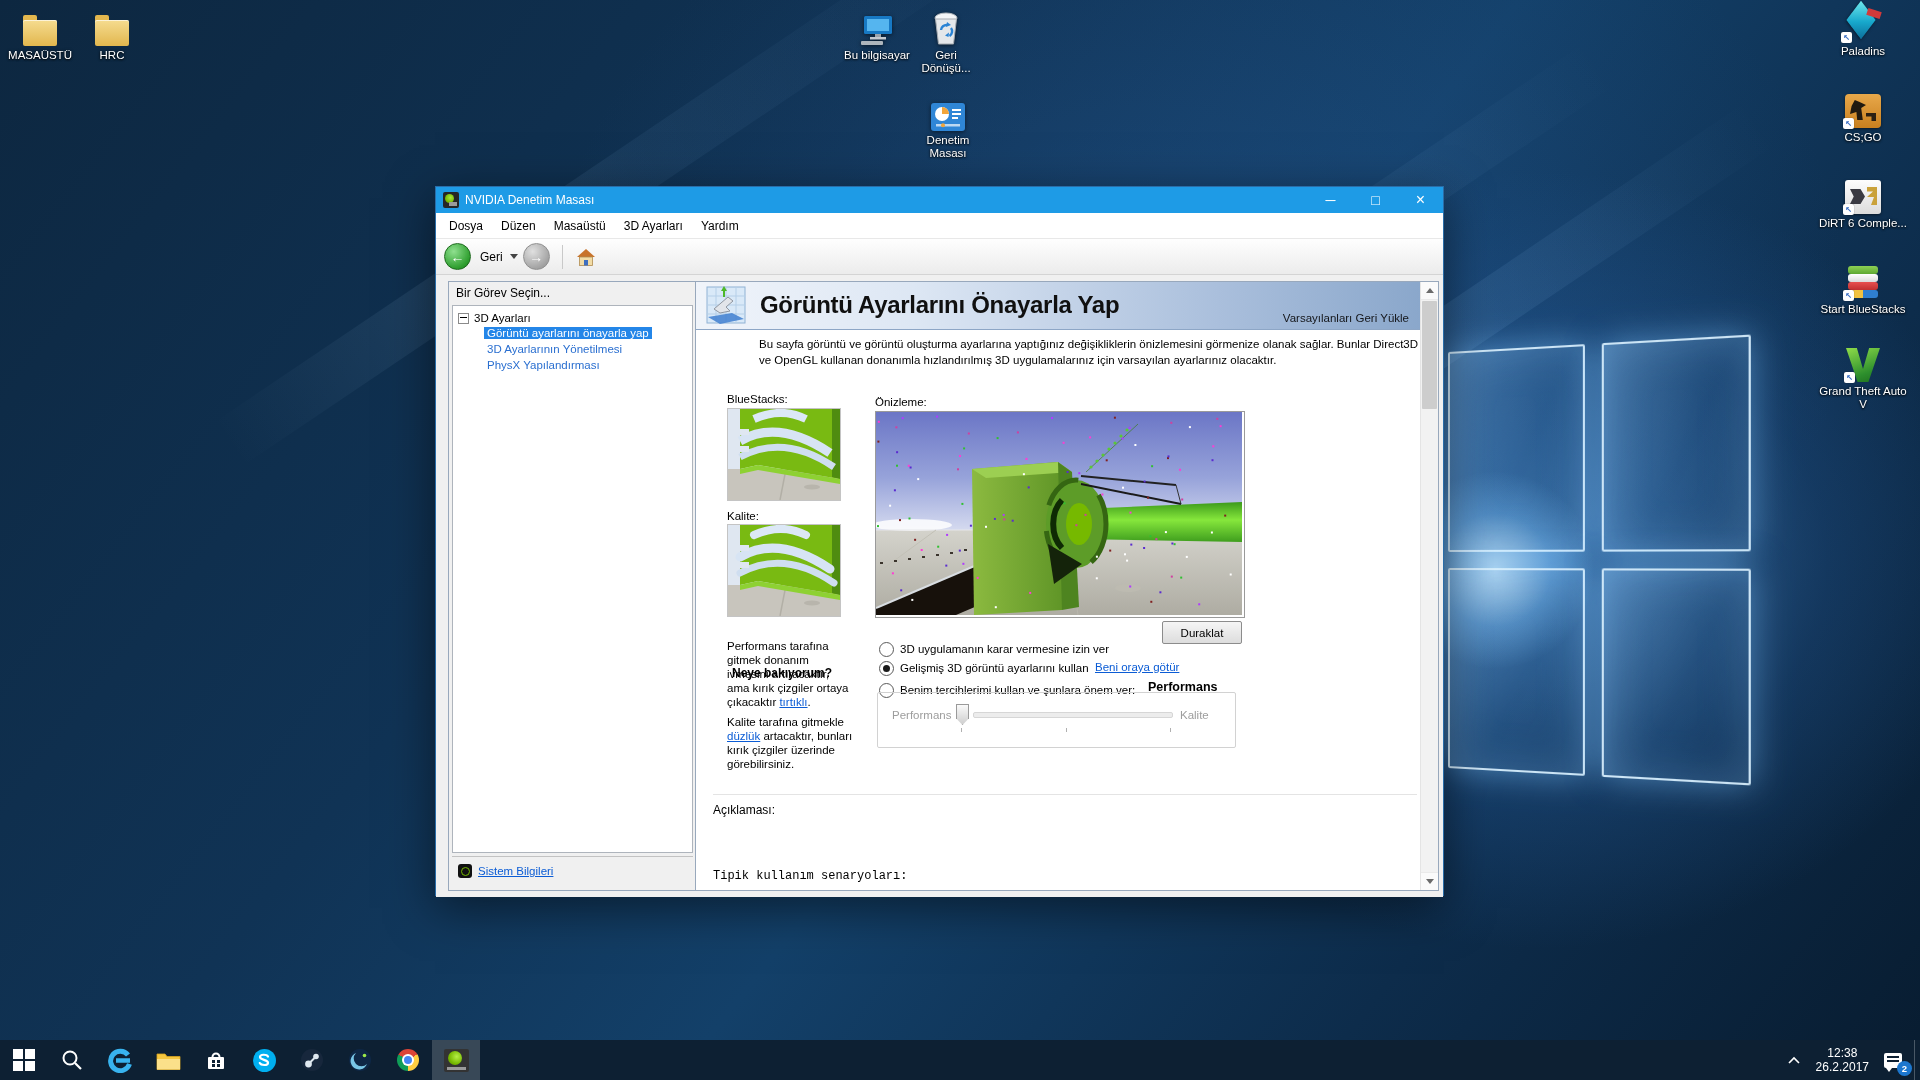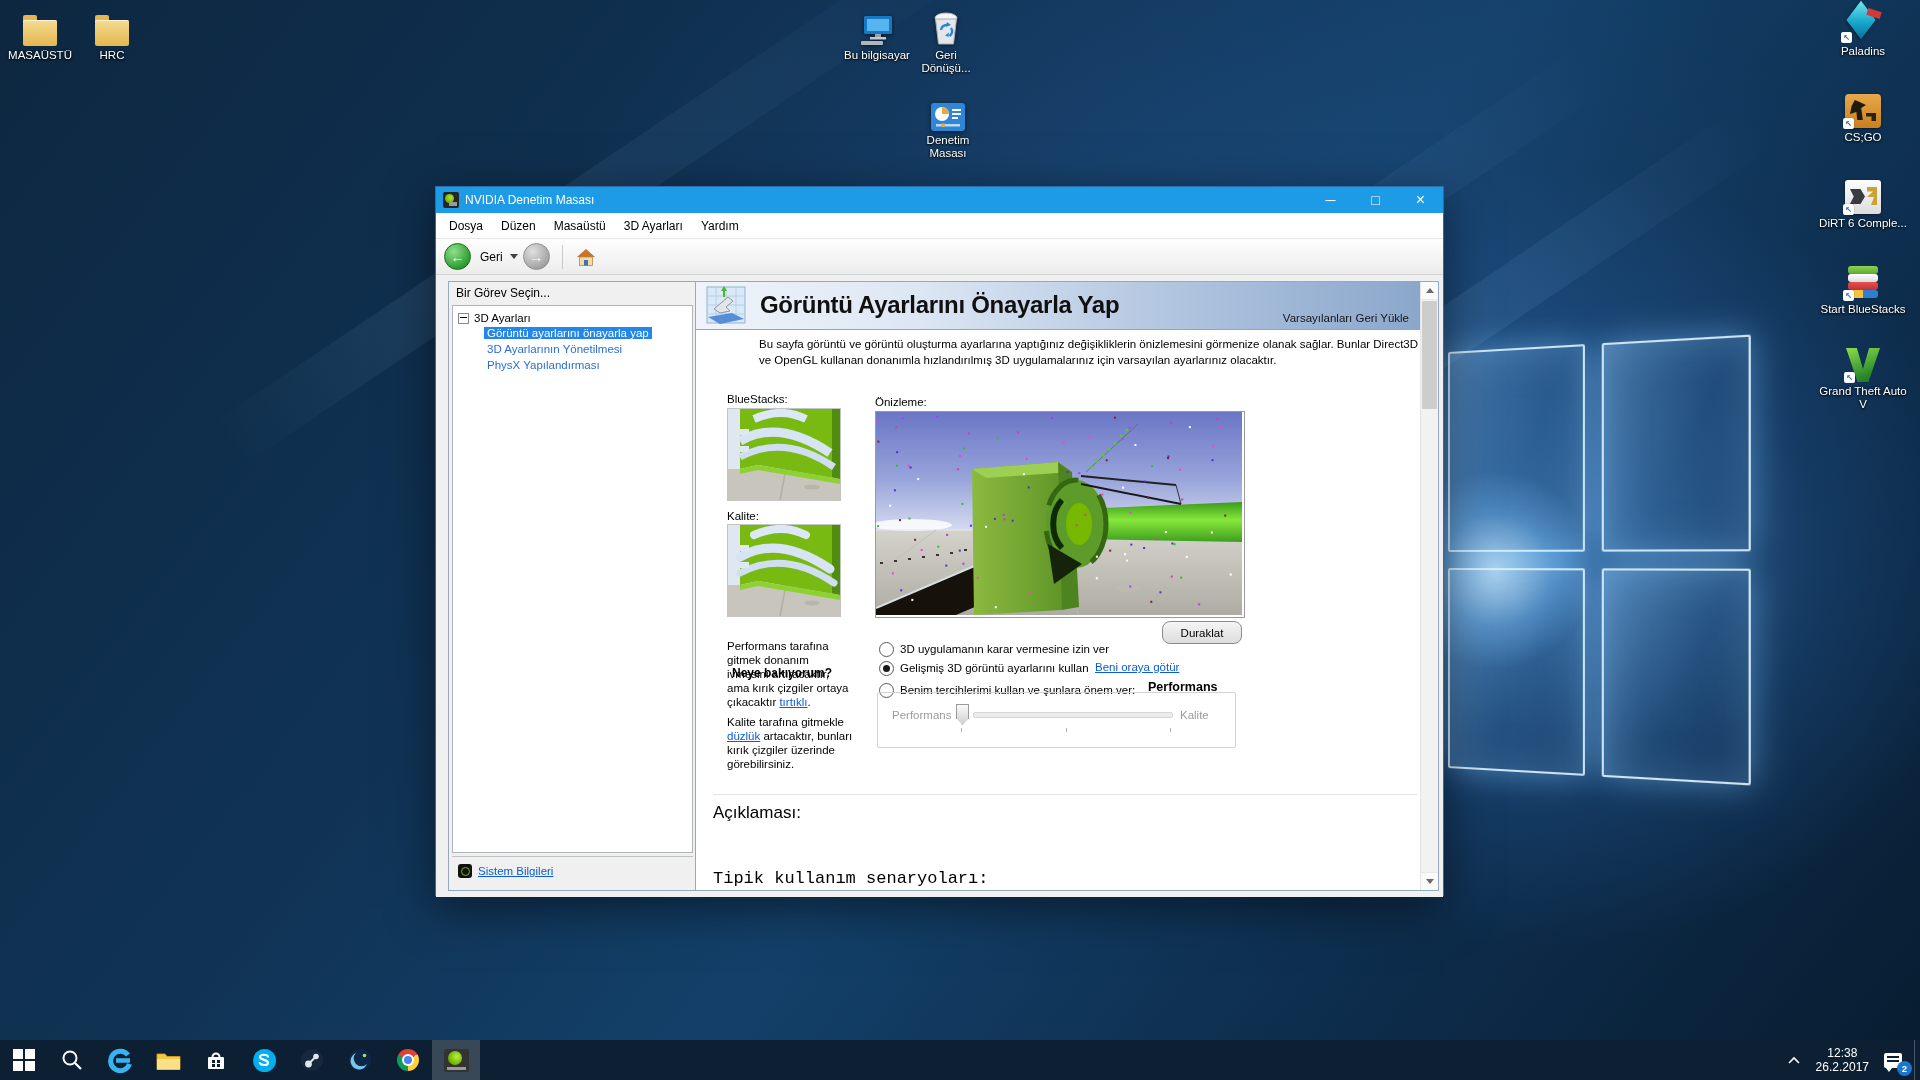--- a/index.html
+++ b/index.html
@@ -131,21 +131,21 @@
   .radio-lbl{font-size:11.5px;color:#000;white-space:nowrap;}
   .goto-link{position:absolute;left:399px;top:379px;font-size:11.5px;}
   .groupbox{position:absolute;left:181px;top:410px;width:357px;height:54px;border:1px solid #d2d2d2;border-radius:2px;}
   .gb-label{position:absolute;left:448px;top:398px;font-size:12.5px;font-weight:bold;color:#000;background:#fff;padding:0 4px;}
   .sl-text{position:absolute;top:16px;font-size:11.5px;color:#9d9d9d;}
   .sl-track{position:absolute;left:95px;top:19px;width:198px;height:4px;background:#ececec;border:1px solid #d6d6d6;border-radius:2px;}
   .sl-thumb{position:absolute;left:78px;top:11px;width:11px;height:19px;background:linear-gradient(#fafafa,#cfcfcf);
     border:1px solid #9a9a9a;clip-path:polygon(0 0,100% 0,100% 68%,50% 100%,0 68%);}
   .sl-tick{position:absolute;top:35px;width:1px;height:4px;background:#b0b0b0;}
   .divider{position:absolute;left:17px;top:512px;width:704px;height:1px;background:#e4e4e4;}
-  .bottom-lbl{position:absolute;left:17px;font-size:17px;color:#000;}
+  .bottom-lbl{position:absolute;left:17px;font-size:12px;color:#000;}
 
   
   .taskbar{position:absolute;left:0;right:0;bottom:0;height:40px;background:#0d2033;display:flex;align-items:stretch;z-index:50;}
   .tbtn{width:48px;display:flex;align-items:center;justify-content:center;position:relative;}
   .tbtn.active{background:rgba(255,255,255,.18);}
   .tray{margin-left:auto;display:flex;align-items:stretch;}
   .tray-btn{display:flex;align-items:center;justify-content:center;padding:0 7px;}
   .clock{display:flex;flex-direction:column;align-items:center;justify-content:center;color:#fff;
     font-size:12px;line-height:14px;padding:0 8px;}
   .show-desktop{width:5px;border-left:1px solid rgba(255,255,255,.25);}
@@ -556,21 +556,21 @@
                 <rect x="93.9" y="112.7" width="2" height="2" fill="#5a2bd0"></rect>
                 <rect x="85.4" y="90.9" width="2" height="2" fill="#30c030"></rect>
                 <rect x="38.1" y="126.8" width="2" height="2" fill="#802020"></rect>
                 <rect x="294.3" y="9.8" width="2" height="2" fill="#d040a0"></rect>
                 <rect x="309.8" y="143.9" width="2" height="2" fill="#ffffff"></rect>
                 <rect x="140.9" y="19.4" width="2" height="2" fill="#d040a0"></rect>
               </g>
           </svg>
         </div>
 
-        <div class="btn" style="left:466px;top:339px;width:78px;height:21px;border-radius:8px;">Duraklat</div>
+        <div class="btn" style="left:466px;top:339px;width:78px;height:21px;">Duraklat</div>
 
         <div class="radio-row" style="top:360px;">
           <div class="radio"></div>
           <div class="radio-lbl">3D uygulamanın karar vermesine izin ver</div>
         </div>
         <div class="radio-row" style="top:379px;">
           <div class="radio checked"></div>
           <div class="radio-lbl">Gelişmiş 3D görüntü ayarlarını kullan</div>
         </div>
         <div class="goto-link link">Beni oraya götür</div>

